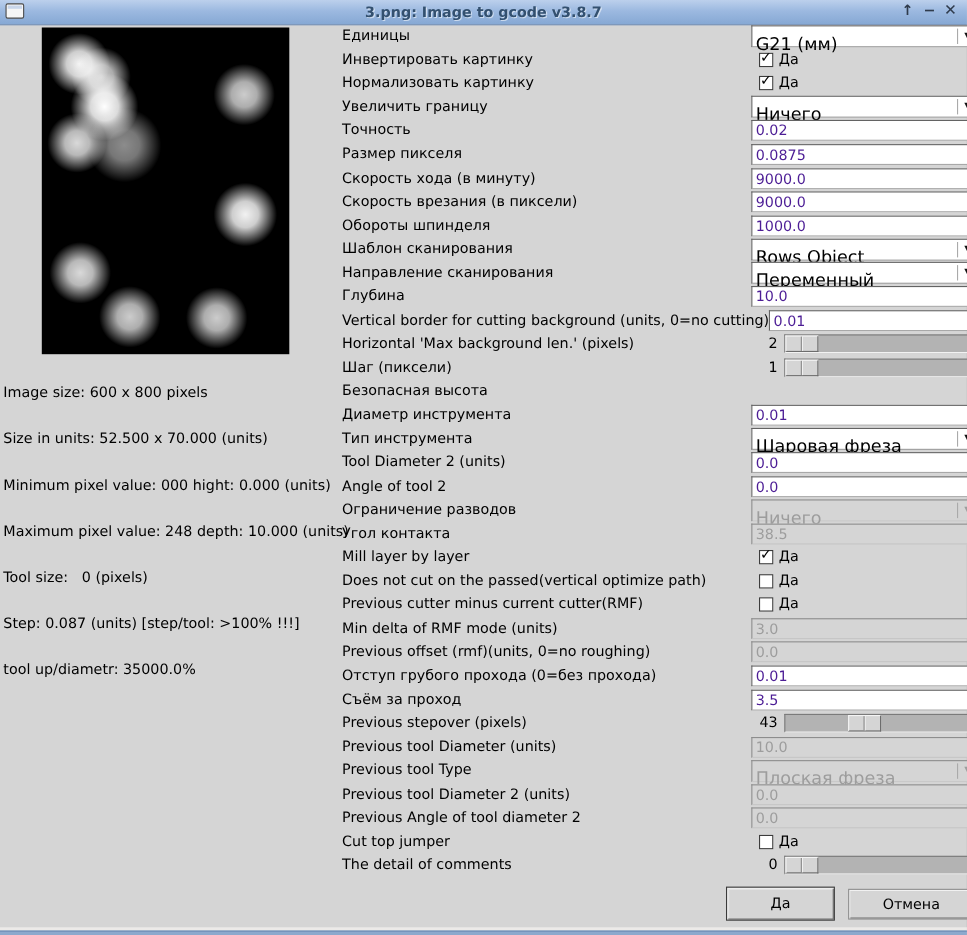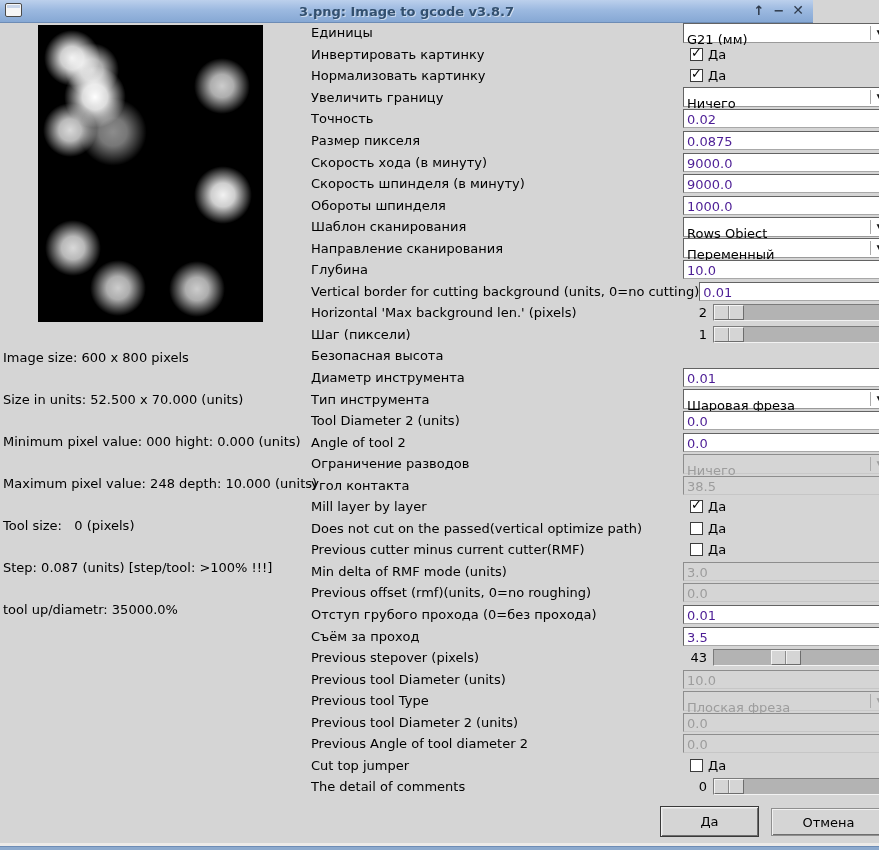--- a/index.html
+++ b/index.html
@@ -1,20 +1,20 @@
 <!DOCTYPE html>
 <html><head>
 <meta charset="utf-8">
 <style>
   html,body{margin:0;padding:0;}
   body{font-family:"DejaVu Sans","Liberation Sans",sans-serif;background:#888;}
   #window{position:relative;width:879px;height:850px;background:#d5d5d5;overflow:hidden;}
 
   
-  #titlebar{position:absolute;left:0;top:0;width:813px;height:22px;
+  #titlebar{position:absolute;left:0;top:0;width:879px;height:22px;
     background:linear-gradient(#bcd0ec,#9cb9e0 45%,#86a8d4);
     border-bottom:1px solid #6d8cb5;display:flex;align-items:center;}
   #title-icon{position:absolute;left:5px;top:3px;width:17px;height:14px;
     background:#f6f6f6;border:1px solid #4a4a4a;border-radius:2px;box-sizing:border-box;}
   #title-icon::before{content:"";position:absolute;left:1px;right:1px;top:1px;height:3px;background:#c9d6ea;}
   #title-text{flex:1;text-align:center;font-size:13px;font-weight:bold;color:#33506f;
     text-shadow:1px 1px 0 rgba(255,255,255,.55);}
   .tb-btn{position:absolute;top:0;width:20px;height:21px;line-height:21px;text-align:center;
     font-size:13px;font-weight:bold;color:#2f3b4c;cursor:default;}
   #btn-max{right:44px;}
@@ -38,21 +38,21 @@
   .flabel{flex:1;font-size:13px;color:#000;white-space:nowrap;}
   .fwrap{width:205px;display:flex;align-items:center;height:100%;}
 
   .entry{width:100%;height:19px;line-height:17px;box-sizing:border-box;background:#fff;
     border:1px solid #636363;border-right-color:#a8a8a8;border-bottom-color:#a8a8a8;
     font-size:13px;padding:1px 0 0 3px;color:#4c1d95;overflow:hidden;white-space:nowrap;}
   .entry.disabled{background:#d5d5d5;color:#9d9d9d;border-color:#8d8d8d #c6c6c6 #c6c6c6 #8d8d8d;}
 
   .combo{width:100%;height:20px;box-sizing:border-box;background:#fff;display:flex;align-items:center;
     border:1px solid #636363;border-right-color:#9a9a9a;border-bottom-color:#9a9a9a;}
-  .combo-text{flex:1;font-size:13px;padding-left:3px;color:#000;white-space:nowrap;overflow:hidden;margin-top:13px;}
+  .combo-text{flex:1;font-size:16px;padding-left:3px;color:#000;white-space:nowrap;overflow:hidden;margin-top:13px;}
   .combo-sep{width:1px;height:14px;background:#aaa;margin-right:2px;}
   .combo-arrow{width:14px;text-align:center;font-size:9px;color:#111;line-height:18px;}
   .combo.disabled{background:#d5d5d5;border-color:#8d8d8d #c9c9c9 #c9c9c9 #8d8d8d;}
   .combo.disabled .combo-text{color:#9d9d9d;}
   .combo.disabled .combo-arrow{color:#9d9d9d;}
 
   .checkbox{width:13px;height:13px;box-sizing:border-box;background:#fff;margin-left:7px;
     border:1px solid #3c3c3c;position:relative;}
   .checkbox .mark{position:absolute;left:0px;top:-4px;font-size:13px;font-weight:bold;color:#000;}
   .check-label{font-size:13px;margin-left:5px;color:#000;}
@@ -159,21 +159,21 @@
           <div class="entry">0.0875</div>
         </div>
       </div>
       <div class="form-row">
         <span class="flabel">Скорость хода (в минуту)</span>
         <div class="fwrap">
           <div class="entry">9000.0</div>
         </div>
       </div>
       <div class="form-row">
-        <span class="flabel">Скорость шпинделя (в минуту)</span>
+        <span class="flabel">Скорость врезания (в пиксели)</span>
         <div class="fwrap">
           <div class="entry">9000.0</div>
         </div>
       </div>
       <div class="form-row">
         <span class="flabel">Обороты шпинделя</span>
         <div class="fwrap">
           <div class="entry">1000.0</div>
         </div>
       </div>

